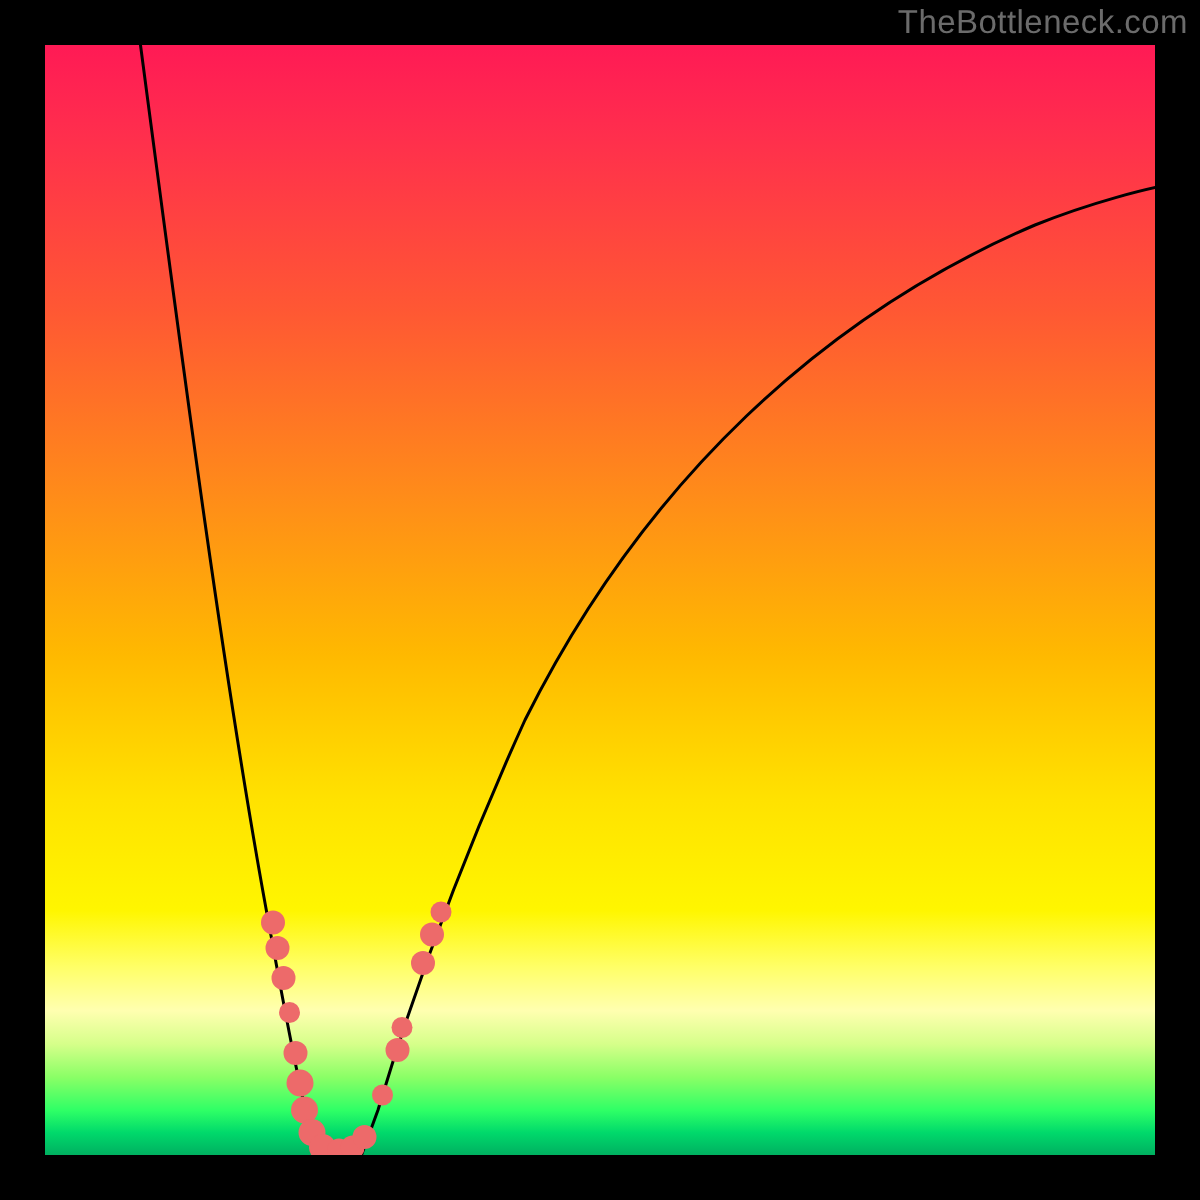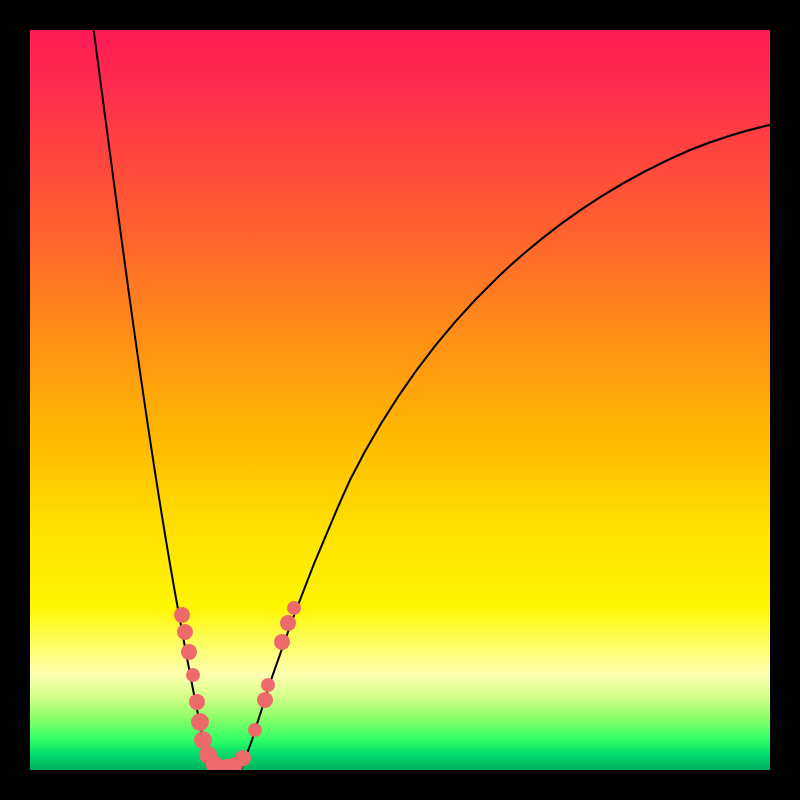--- a/index.html
+++ b/index.html
@@ -75,20 +75,21 @@
   }
   .dot {
     fill: #ed6a6a;
     stroke: none;
   }
 </style>
 </head>
 <body>
 
 <div class="frame">
+  <div class="watermark">TheBottleneck.com</div>
 
   <div class="plot">
     <div class="gradient"></div>
 
     <svg class="curves" viewBox="0 0 740 740" preserveAspectRatio="none">
       <path class="curve" d="M 63 -5 C 90 200, 120 430, 150 590 C 160 645, 168 688, 176 720 L 184 740"></path>
       <path class="curve" d="M 211 740 L 222 710 C 240 650, 270 560, 320 450 C 400 290, 520 180, 660 120 C 700 104, 735 96, 745 94"></path>
       <g id="dots-group">
           <circle cx="152" cy="585" r="8" class="dot"></circle>
           <circle cx="155" cy="602" r="8" class="dot"></circle>

